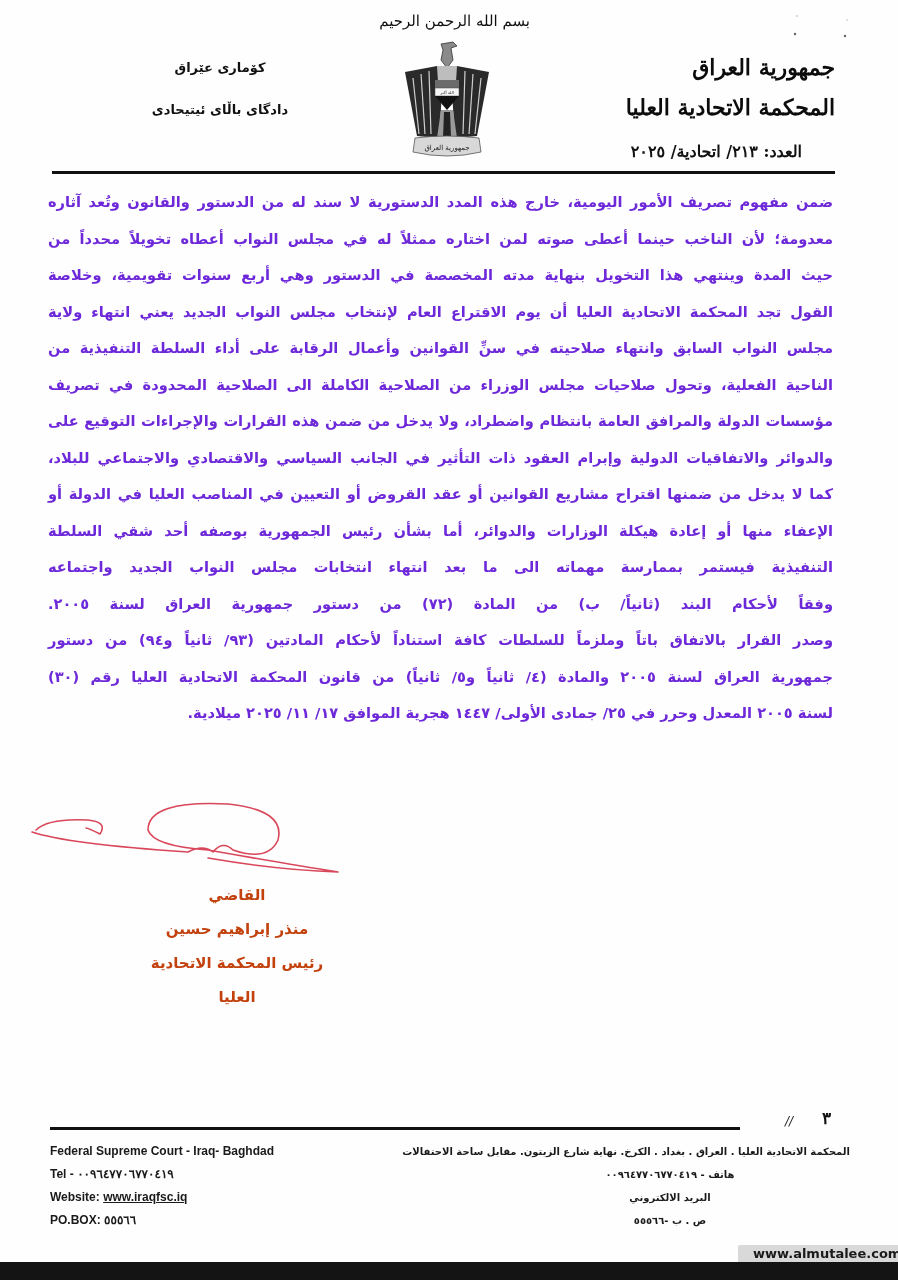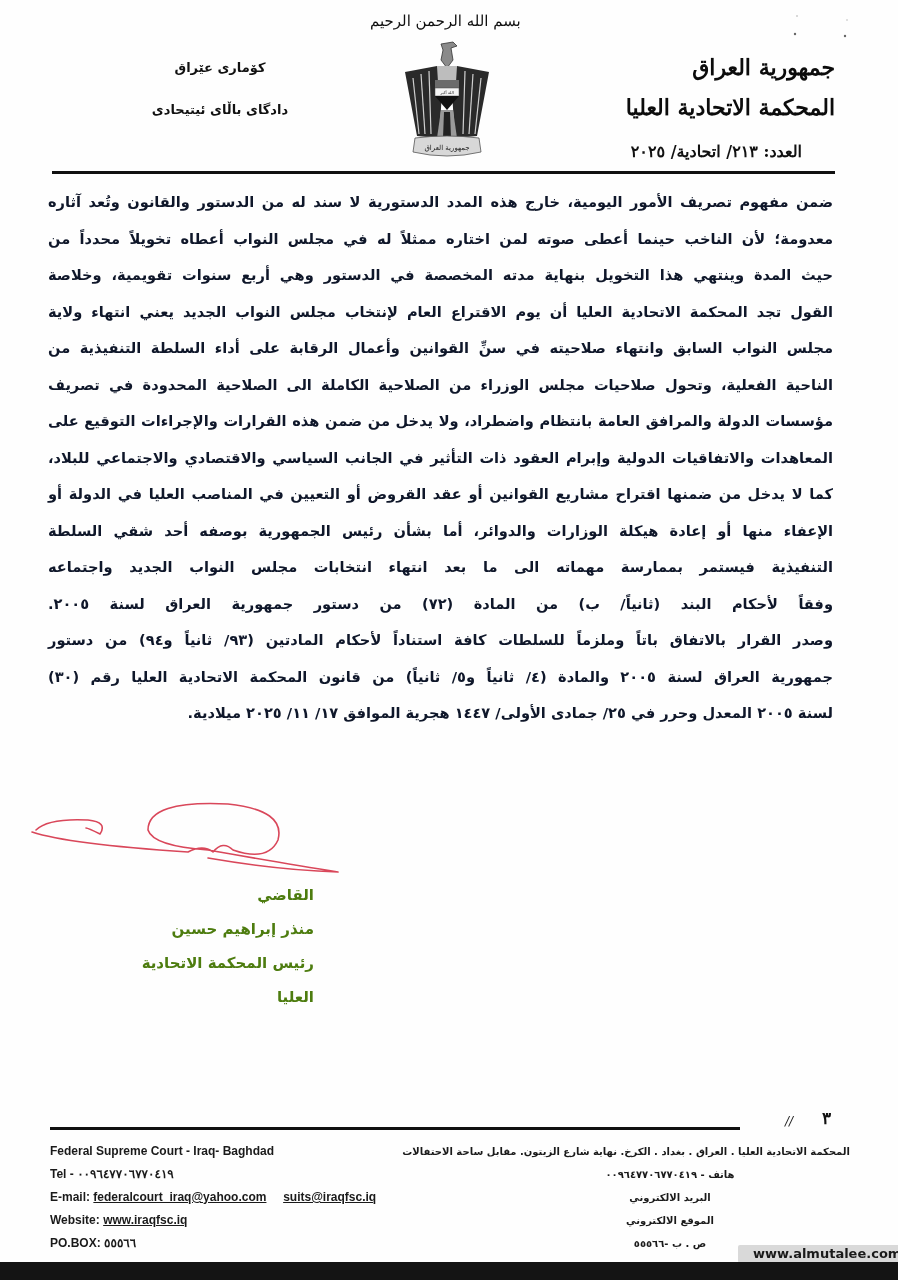--- a/index.html
+++ b/index.html
@@ -3,48 +3,48 @@
 <meta charset="utf-8">
 <style>
   * { margin: 0; padding: 0; box-sizing: border-box; }
   html, body { width: 898px; height: 1280px; background: #ffffff; overflow: hidden; }
   body { position: relative; font-family: "DejaVu Sans", sans-serif; color: #111; }
 
   .page { position: absolute; left: 0; top: 0; width: 898px; height: 1262px; background: #fefefe; }
   .bottom-band { position: absolute; left: 0; top: 1262px; width: 898px; height: 18px; background: #141414; }
 
   
-  .basmala { position: absolute; left: 370px; top: 12px; width: 160px; text-align: left;
+  .basmala { position: absolute; left: 370px; top: 12px; width: 160px; text-align: right;
              font-family: "DejaVu Serif", serif; font-size: 15px; direction: rtl; color: #111; }
   .hdr-ar { position: absolute; right: 63px; direction: rtl; text-align: right; font-family: "DejaVu Serif", serif;
             font-weight: bold; color: #0c0c0c; }
   .hdr-ar.l1 { top: 54px; font-size: 22px; }
   .hdr-ar.l2 { top: 94px; font-size: 22px; }
   .hdr-num { position: absolute; right: 96px; top: 142px; direction: rtl; font-family: "DejaVu Serif", serif;
              font-size: 16px; font-weight: bold; color: #111; }
   .hdr-ku { position: absolute; left: 120px; direction: rtl; text-align: center; width: 200px;
             font-family: "DejaVu Sans", sans-serif; font-weight: bold; color: #111; font-size: 13px; }
   .hdr-ku.l1 { top: 60px; }
   .hdr-ku.l2 { top: 102px; }
   .hdr-rule { position: absolute; left: 52px; top: 171px; width: 783px; height: 3px; background: #111; }
 
   
   .emblem { position: absolute; left: 397px; top: 38px; width: 100px; height: 124px; }
 
   
   .body-text { position: absolute; left: 48px; top: 184px; width: 785px; direction: rtl; text-align: justify;
                text-align-last: right; font-family: "DejaVu Sans", sans-serif; font-weight: bold;
-               font-size: 14.6px; line-height: 36.5px; color: #0f172a; }
+               font-size: 14.6px; line-height: 36.5px; color: #6d28d9; }
   .body-text .line { display: block; text-align: justify; text-align-last: justify; white-space: nowrap; height: 36.5px; overflow: visible; }
   .body-text .line.last { text-align-last: right; }
 
   
   .signature { position: absolute; left: 28px; top: 800px; width: 320px; height: 90px; }
-  .sig-block { position: absolute; left: 104px; top: 878px; width: 210px; direction: rtl; text-align: right;
-               font-family: "DejaVu Sans", sans-serif; font-weight: bold; font-size: 15px; color: #4d7c0f; }
+  .sig-block { position: absolute; left: 132px; top: 878px; width: 210px; direction: rtl; text-align: center;
+               font-family: "DejaVu Sans", sans-serif; font-weight: bold; font-size: 15px; color: #c2410c; }
   .sig-block div { height: 34px; line-height: 34px; }
 
   
   .ftr-rule { position: absolute; left: 50px; top: 1127px; width: 690px; height: 3px; background: #111; }
   .ftr-marks { position: absolute; left: 785px; top: 1114px; font-family: "DejaVu Sans", sans-serif; font-size: 12px; color: #222; font-style: italic; }
   .ftr-pagenum { position: absolute; left: 822px; top: 1108px; font-family: "DejaVu Serif", serif; font-size: 17px; font-weight: bold; color: #111; }
 
   .ftr-en { position: absolute; left: 50px; top: 1140px; width: 380px; font-family: "Liberation Sans", sans-serif;
             font-weight: bold; font-size: 12px; color: #1a1a1a; }
   .ftr-en div { height: 23px; line-height: 23px; white-space: nowrap; }
@@ -113,21 +113,21 @@
   <div class="hdr-rule"></div>
 
   <div class="body-text">
     <span class="line">ضمن مفهوم تصريف الأمور اليومية، خارج هذه المدد الدستورية لا سند له من الدستور والقانون وتُعد آثاره</span>
     <span class="line">معدومة؛ لأن الناخب حينما أعطى صوته لمن اختاره ممثلاً له في مجلس النواب أعطاه تخويلاً محدداً من</span>
     <span class="line">حيث المدة وينتهي هذا التخويل بنهاية مدته المخصصة في الدستور وهي أربع سنوات تقويمية، وخلاصة</span>
     <span class="line">القول تجد المحكمة الاتحادية العليا أن يوم الاقتراع العام لإنتخاب مجلس النواب الجديد يعني انتهاء ولاية</span>
     <span class="line">مجلس النواب السابق وانتهاء صلاحيته في سنِّ القوانين وأعمال الرقابة على أداء السلطة التنفيذية من</span>
     <span class="line">الناحية الفعلية، وتحول صلاحيات مجلس الوزراء من الصلاحية الكاملة الى الصلاحية المحدودة في تصريف</span>
     <span class="line">مؤسسات الدولة والمرافق العامة بانتظام واضطراد، ولا يدخل من ضمن هذه القرارات والإجراءات التوقيع على</span>
-    <span class="line">المعاهدات والاتفاقيات الدولية وإبرام العقود ذات التأثير في الجانب السياسي والاقتصادي والاجتماعي للبلاد،</span>
+    <span class="line">والدوائر والاتفاقيات الدولية وإبرام العقود ذات التأثير في الجانب السياسي والاقتصادي والاجتماعي للبلاد،</span>
     <span class="line">كما لا يدخل من ضمنها اقتراح مشاريع القوانين أو عقد القروض أو التعيين في المناصب العليا في الدولة أو</span>
     <span class="line">الإعفاء منها أو إعادة هيكلة الوزارات والدوائر، أما بشأن رئيس الجمهورية بوصفه أحد شقي السلطة</span>
     <span class="line">التنفيذية فيستمر بممارسة مهماته الى ما بعد انتهاء انتخابات مجلس النواب الجديد واجتماعه</span>
     <span class="line">وفقاً لأحكام البند (ثانياً/ ب) من المادة (٧٢) من دستور جمهورية العراق لسنة ٢٠٠٥.</span>
     <span class="line">وصدر القرار بالاتفاق باتاً وملزماً للسلطات كافة استناداً لأحكام المادتين (٩٣/ ثانياً و٩٤) من دستور</span>
     <span class="line">جمهورية العراق لسنة ٢٠٠٥ والمادة (٤/ ثانياً و٥/ ثانياً) من قانون المحكمة الاتحادية العليا رقم (٣٠)</span>
     <span class="line last">لسنة ٢٠٠٥ المعدل وحرر في ٢٥/ جمادى الأولى/ ١٤٤٧ هجرية الموافق ١٧/ ١١/ ٢٠٢٥ ميلادية.</span>
   </div>
 
   <svg class="signature" viewBox="0 0 320 90">
@@ -143,36 +143,29 @@
   </div>
 
   <div class="ftr-rule"></div>
   <div class="ftr-marks">//</div>
   <div class="ftr-pagenum">٣</div>
 
   <div class="ftr-en">
     <div>Federal Supreme Court - Iraq- Baghdad</div>
     <div>Tel - ٠٠٩٦٤٧٧٠٦٧٧٠٤١٩</div>
     <div>
-      <span>E-mail:</span>
-      <a>federalcourt_iraq@yahoo.com</a>
-      <span class="gap"></span>
-      <a>suits@iraqfsc.iq</a>
-    </div>
-    <div>
       <span>Website:</span>
       <a>www.iraqfsc.iq</a>
     </div>
     <div>PO.BOX: ٥٥٥٦٦</div>
   </div>
 
   <div class="ftr-ar">
     <div>المحكمة الاتحادية العليا . العراق . بغداد . الكرخ. نهاية شارع الزيتون. مقابل ساحة الاحتفالات</div>
     <div>هاتف - ٠٠٩٦٤٧٧٠٦٧٧٠٤١٩</div>
     <div>البريد الالكتروني</div>
-    <div>الموقع الالكتروني</div>
     <div>ص . ب -٥٥٥٦٦</div>
   </div>
 
   <div class="watermark">www.almutalee.com</div>
 </div>
 
 <div class="bottom-band"></div>
 
 </body></html>

